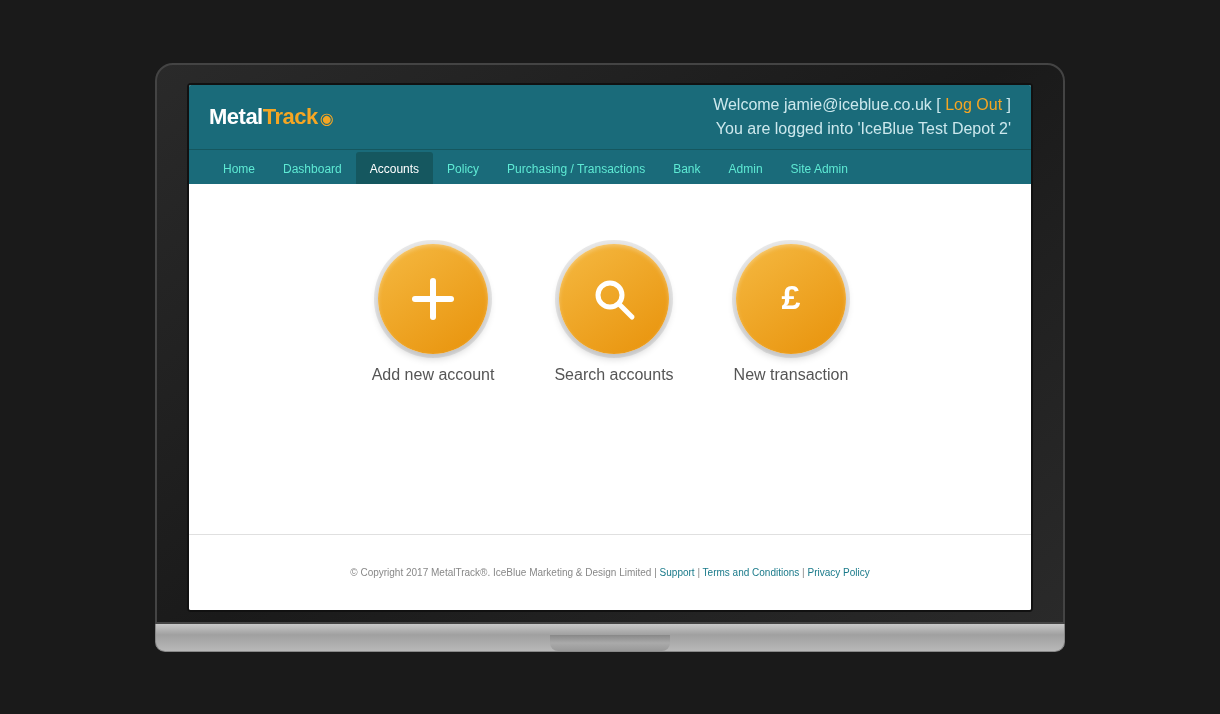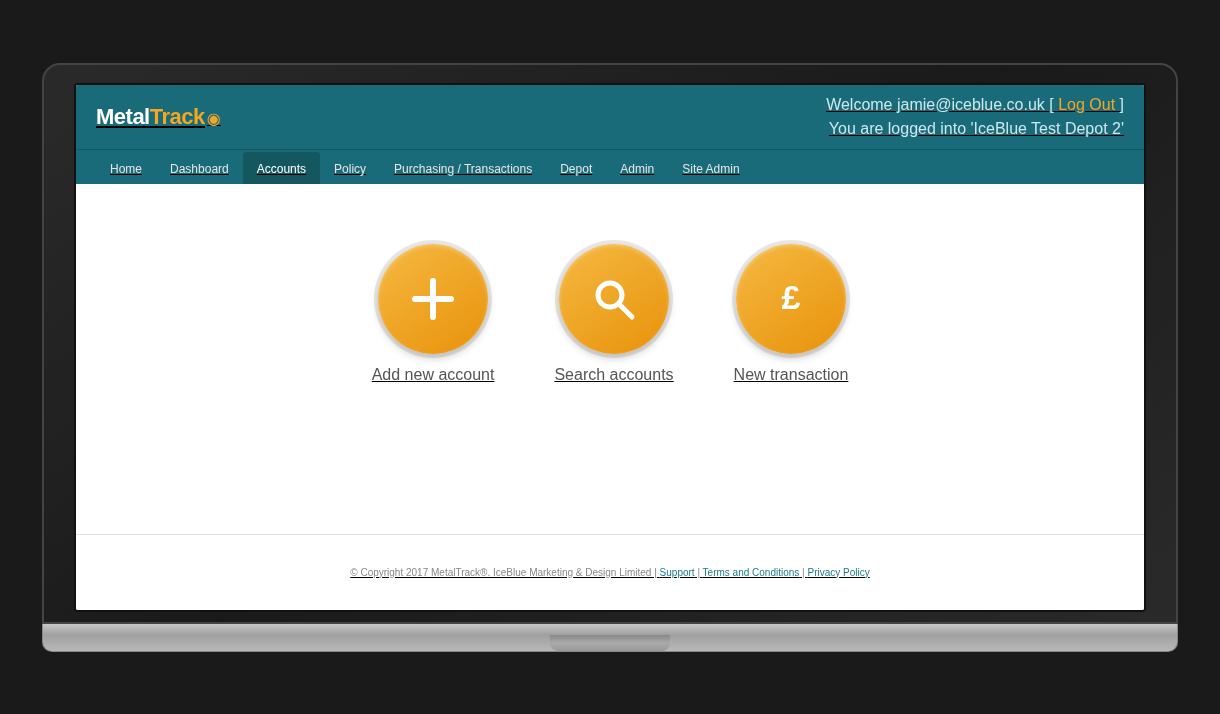--- a/index.html
+++ b/index.html
@@ -7,23 +7,22 @@
       background: #1a1a1a;
       display: flex;
       justify-content: center;
       align-items: center;
       min-height: 100vh;
       font-family: Arial, sans-serif;
     }
 
     
     .laptop-outer {
-      width: 1136px;
+      width: 910px;
       position: relative;
-      text-decoration: underline;
     }
     .laptop-screen-bezel {
       background: linear-gradient(145deg, #2a2a2a, #1a1a1a, #2a2a2a);
       border-radius: 18px 18px 0 0;
       padding: 18px 30px 10px 30px;
       border: 2px solid #444;
     }
     .laptop-screen {
       background: #fff;
       border-radius: 4px;
@@ -98,21 +97,21 @@
     
     .nav-bar {
       background: #1a6b7a;
       display: flex;
       padding: 0 20px;
       border-top: 1px solid #15575f;
     }
     .nav-item {
       padding: 8px 14px;
       font-size: 12px;
-      color: #e5e5e5;
+      color: #5eead4;
       cursor: pointer;
       text-decoration: none;
       white-space: nowrap;
       border-top: 2px solid transparent;
       margin-top: 2px;
     }
     .nav-item:hover, .nav-item.active {
       color: #fff;
       background: #15575f;
       border-radius: 3px 3px 0 0;
@@ -205,21 +204,21 @@
             </div>
             <div>You are logged into 'IceBlue Test Depot 2'</div>
           </div>
         </div>
         <nav class="nav-bar">
           <a class="nav-item" href="#">Home</a>
           <a class="nav-item" href="#">Dashboard</a>
           <a class="nav-item active" href="#">Accounts</a>
           <a class="nav-item" href="#">Policy</a>
           <a class="nav-item" href="#">Purchasing / Transactions</a>
-          <a class="nav-item" href="#">Depot</a>
+          <a class="nav-item" href="#">Bank</a>
           <a class="nav-item" href="#">Admin</a>
           <a class="nav-item" href="#">Site Admin</a>
         </nav>
       </div>
 
       <div class="main-content">
         <div class="actions-row">
 
           <a class="action-item" href="#">
             <div class="action-circle">

